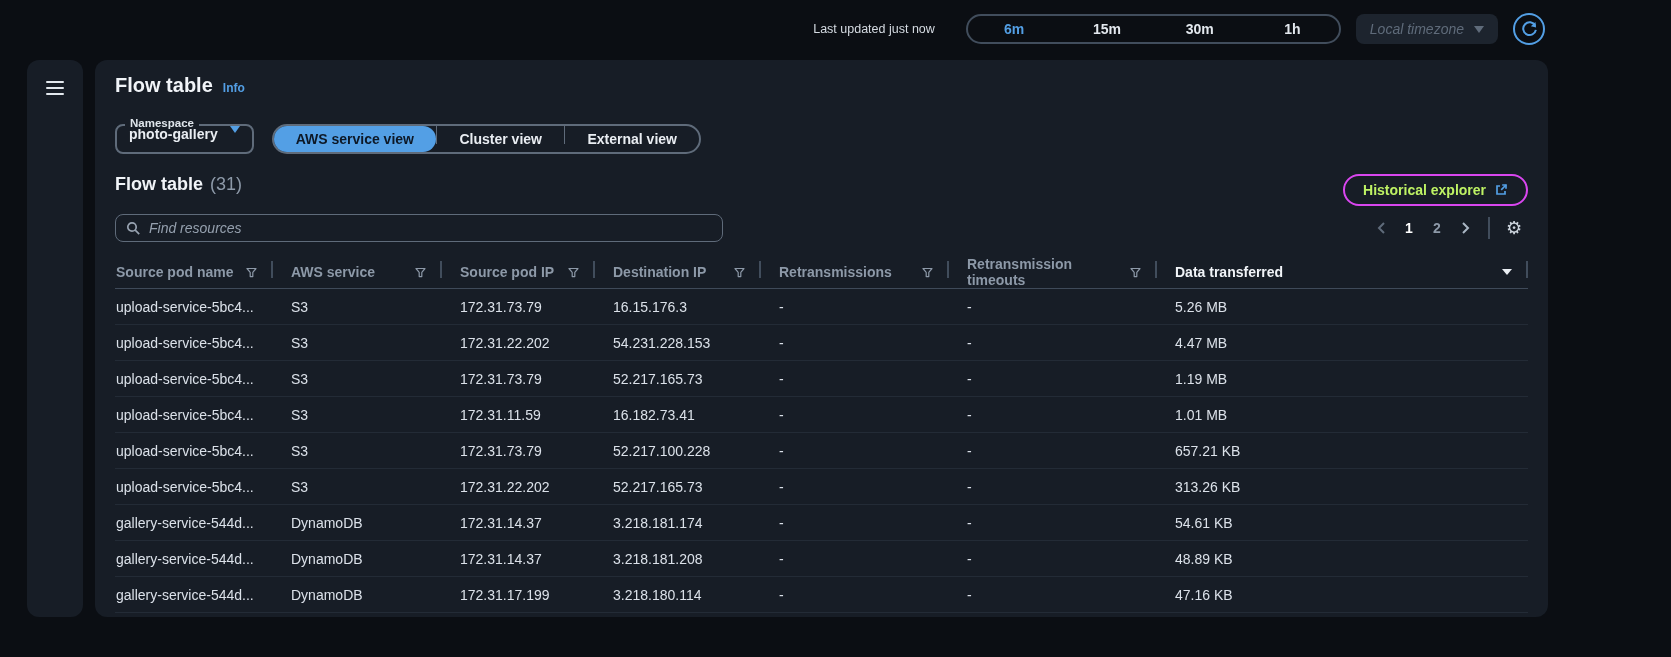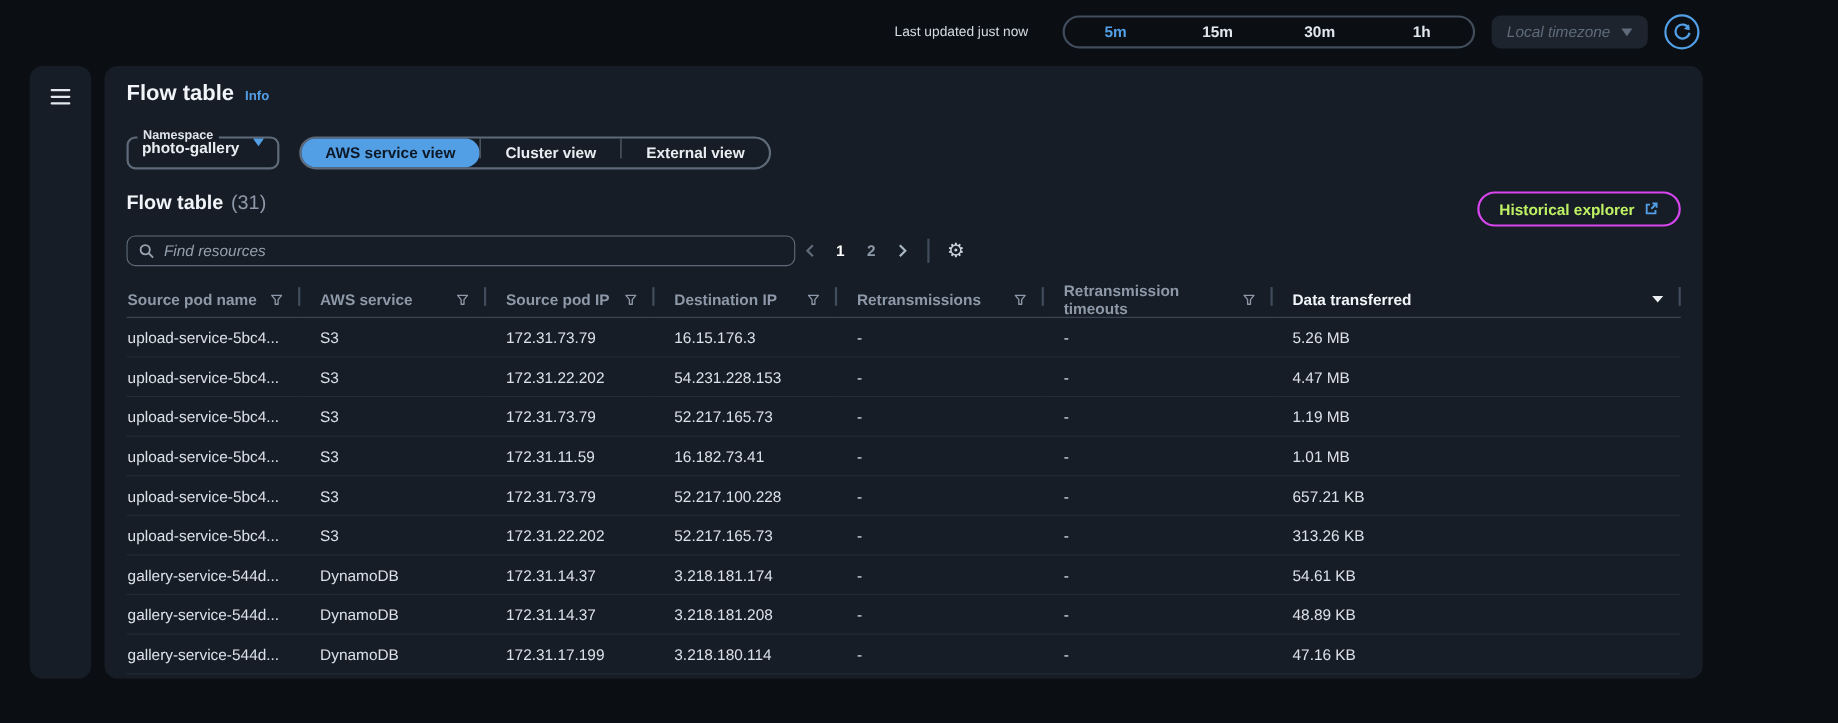--- a/index.html
+++ b/index.html
@@ -59,21 +59,21 @@
 
   .section-row { margin-top:20px; height:30px; display:flex; 
                  justify-content:space-between; }
   .section-title { font-size:18px; font-weight:700; color:#f1f4f8; }
   .section-count { font-size:18px; font-weight:400; color:#8d99a8; margin-left:7px; }
   .hist-btn { height:32px; border:2px solid #d946ef; border-radius:16px; background:none;
               color:#bef264; font-family:inherit; font-size:14px; font-weight:700;
               padding:0 18px; display:flex; align-items:center; gap:8px; cursor:pointer; }
 
   .toolbar-row { margin-top:10px; height:28px; display:flex; align-items:center;
-                 justify-content:flex-start; }
+                 justify-content:space-between; }
   .search-box { width:608px; height:28px; border:1px solid #5f6b7a; border-radius:8px;
                 display:flex; align-items:center; padding:0 10px; gap:8px; }
   .search-box input { flex:1; background:none; border:none; outline:none; color:#e3e8ee;
                 font-family:inherit; font-size:14px; }
   .search-box input::placeholder { color:#95a0ae; font-style:italic; }
   .pager { display:flex; align-items:center; gap:2px; }
   .pg-btn { width:26px; height:26px; background:none; border:none; display:flex;
             align-items:center; justify-content:center; cursor:pointer;
             font-family:inherit; font-size:14px; }
   .pg-num { color:#8d99a8; font-weight:700; }
@@ -98,21 +98,21 @@
        padding:0 8px 0 18px; white-space:nowrap; overflow:hidden; }
   td:first-child { padding-left:1px; }
 </style>
 </head>
 <body>
 
 <div class="topbar">
   <span class="last-updated">Last updated just now</span>
 
   <div class="segmented">
-    <button class="selected">5m</button>
+    <button class="selected">6m</button>
     <button>15m</button>
     <button>30m</button>
     <button>1h</button>
   </div>
 
   <button class="tz-btn">
     <span class="lbl">Local timezone</span>
     <span class="caret"></span>
   </button>
 

